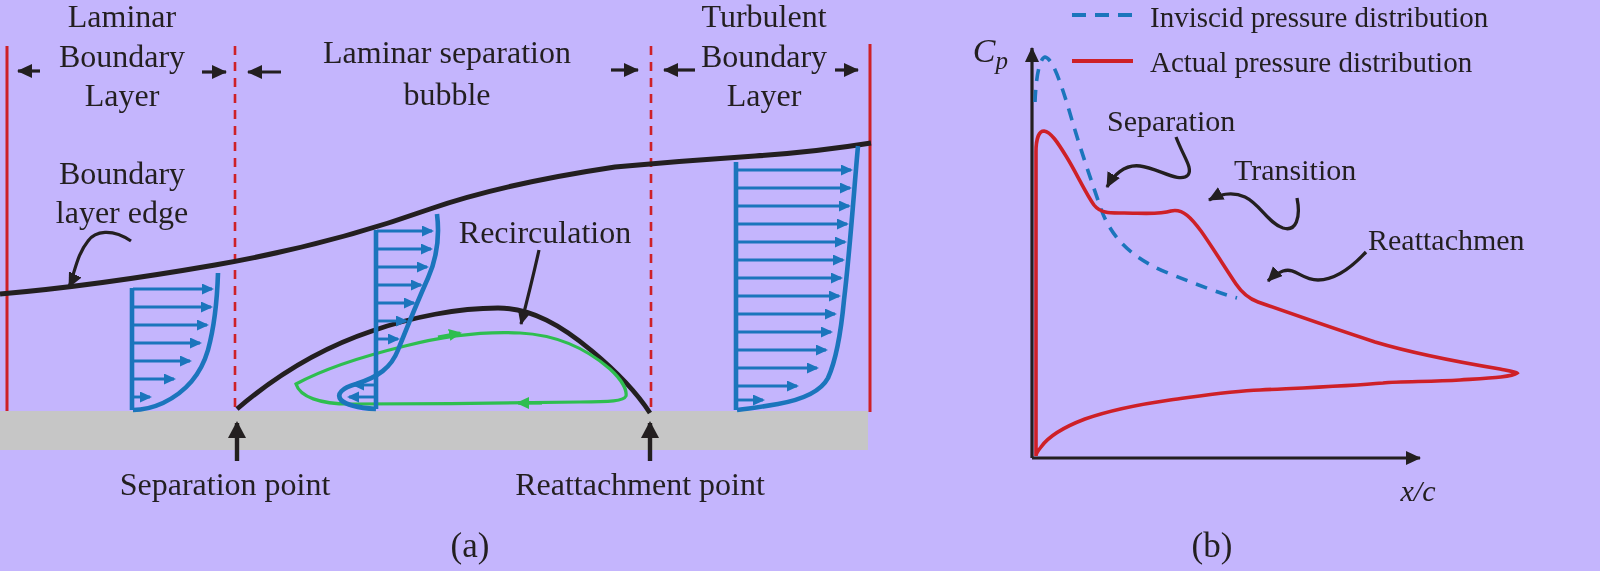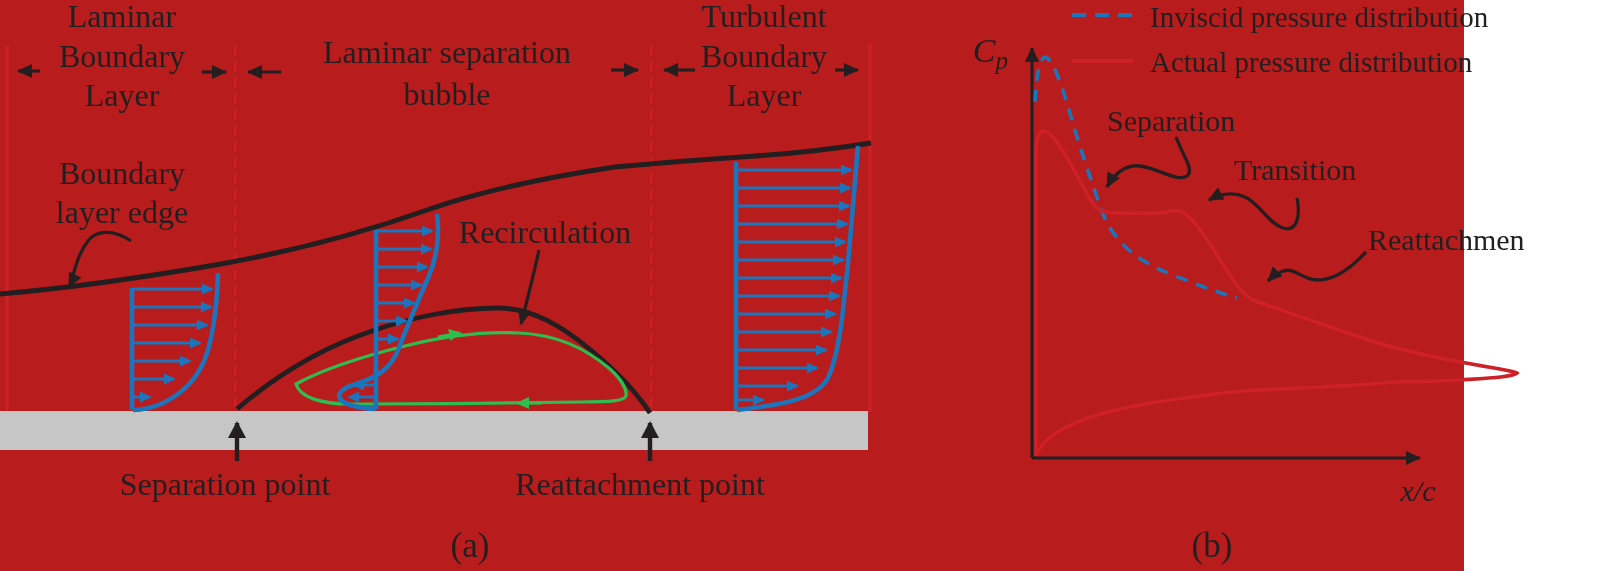--- a/index.html
+++ b/index.html
@@ -1,17 +1,17 @@
 <!DOCTYPE html>
 <html style="--red: #CE2027; --blue: #1B75BC; --green: #2EBE4F; --gray: #C6C6C6; --ink: #231F20;"><head>
 <meta charset="utf-8">
 <style>
   html,body{margin:0;padding:0;background:#ffffff;}
   .fig-wrap{
-    width:1464px;height:571px;position:relative;background:#b91c1c;
+    width:1600px;height:571px;position:relative;background:#c4b5fd;
     font-family:"Liberation Serif", serif;
   }
   svg{display:block}
   text{fill:var(--ink);font-family:"Liberation Serif", serif;}
 </style>
 </head>
 <body>
 
 <div class="fig-wrap">
 <svg width="1600" height="571" viewBox="0 0 1600 571">

